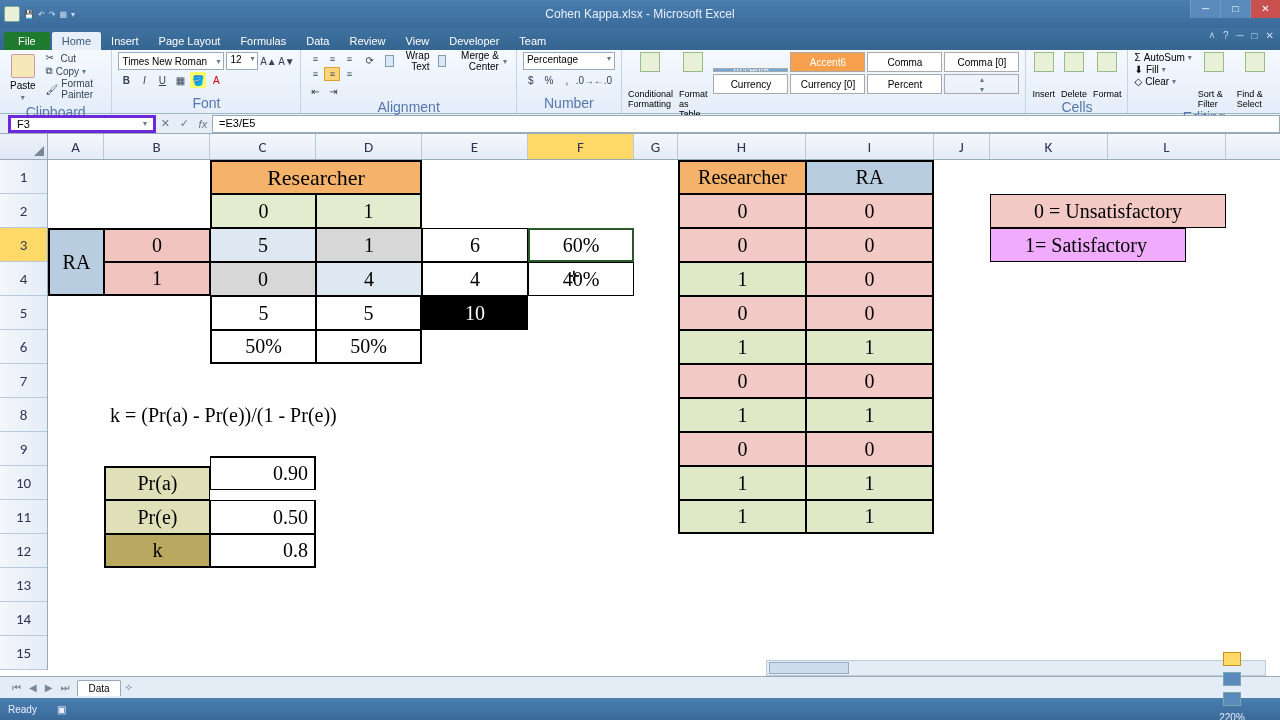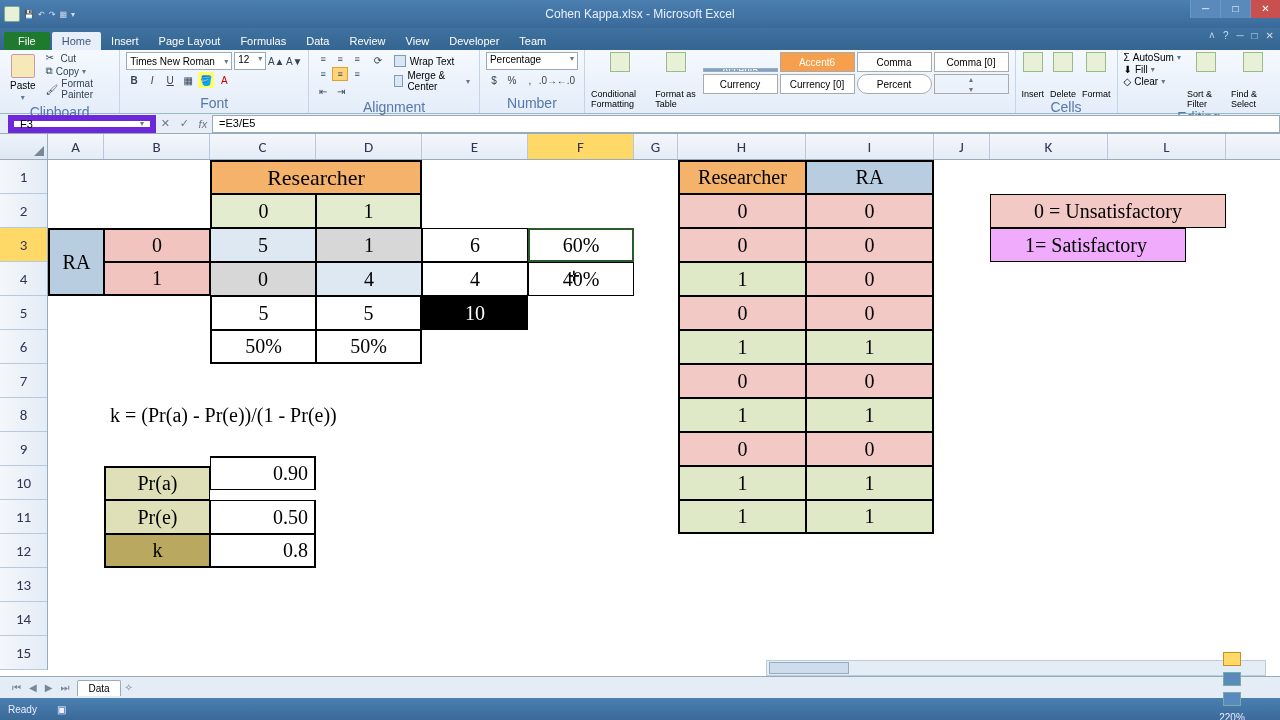--- a/index.html
+++ b/index.html
@@ -57,30 +57,30 @@
 
 
 .style-gallery { display:grid; grid-template-columns:repeat(4,75px); grid-template-rows:20px 20px; gap:2px;}
 .style-swatch { border:1px solid #aaa; font-size:10px; display:flex; align-items:center; justify-content:center; padding:0 2px; white-space:nowrap; overflow:hidden;}
 .sw-accent5 { background:#6fa8dc; color:#fff;margin-top:16px;}
 .sw-accent6 { background:#f6a04d; color:#fff;}
 .sw-comma { background:#fff;}
 .sw-comma0 { background:#fff;}
 .sw-currency { background:#fff;}
 .sw-currency0 { background:#fff;}
-.sw-percent { background:#fff;border-radius:10px;}
+.sw-percent { background:#fff;}
 
 
 .vstack { display:flex; flex-direction:column; gap:1px; font-size:10px;}
 .cell-btn { display:flex; flex-direction:column; align-items:center; gap:17px; font-size:9px;}
 .cell-ico { width:20px; height:20px; background:#e8f0d8; border:1px solid #9b8;}
 
 
 .fxbar { height:20px; background:#e7eef8; border-bottom:1px solid #9ab; display:flex; align-items:center;}
-.namebox { width:148px; height:18px; border:6px solid #6d28d9; background:#fff; margin-left:8px; font-size:11px; padding:1px 6px; display:flex; justify-content:space-between; align-items:center;}
+.namebox { width:148px; height:18px; border:3px solid #6d28d9; background:#fff; margin-left:8px; font-size:11px; padding:1px 6px; display:flex; justify-content:space-between; align-items:center;}
 .fx-icons { width:56px; display:flex; align-items:center; justify-content:space-around; color:#678;}
 .fx-input { flex:1; border:1px solid #9ab; background:#fff; height:18px; font-size:11px; padding:1px 6px;}
 
 
 .grid-wrap { position:absolute; top:134px; left:0; right:0; bottom:44px; overflow:hidden; background:#fff;}
 .colheads { position:absolute; top:0; left:0; right:0; height:26px; display:flex; background:linear-gradient(#f4f7fb,#e4ecf6); border-bottom:1px solid #9ab;}
 .corner { width:48px; border-right:1px solid #9ab; background:linear-gradient(#eef3fa,#dde7f3); position:relative;}
 .corner::after { content:""; position:absolute; right:3px; bottom:3px; border:5px solid transparent; border-right-color:#789; border-bottom-color:#789;}
 .colh { border-right:1px solid #b8c8dd; text-align:center; font-size:15px; color:#335; line-height:26px; font-family:Calibri,sans-serif;}
 .colh.sel { background:#ffd968;}
@@ -221,21 +221,21 @@
           <div class="align-cell">≡</div>
           <div class="align-cell active">≡</div>
           <div class="align-cell">≡</div>
         </div>
         <div style="display:flex;gap:2px;margin-top:2px;">
           <div class="mini">⇤</div>
           <div class="mini">⇥</div>
         </div>
       </div>
       <div class="mini">⟳</div>
-      <div style="display:flex;flex-direction:column;gap:2px;">
+      <div style="display:flex;flex-direction:row;gap:2px;text-align:right;">
         <div class="wrap-btn">
             <span class="check-ico"></span>
             <span>Wrap Text</span>
           </div>
         <div class="merge-btn">
             <span class="check-ico"></span>
             <span>Merge &amp; Center</span>
             <span class="caret">▾</span>
           </div>
       </div>

